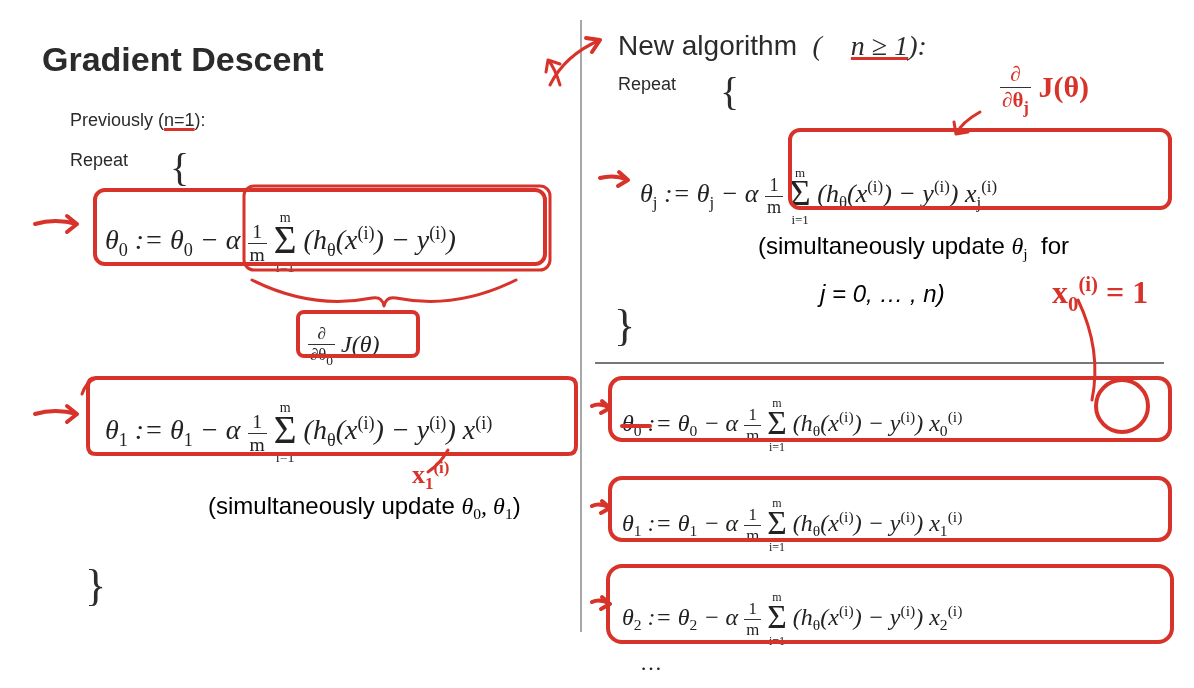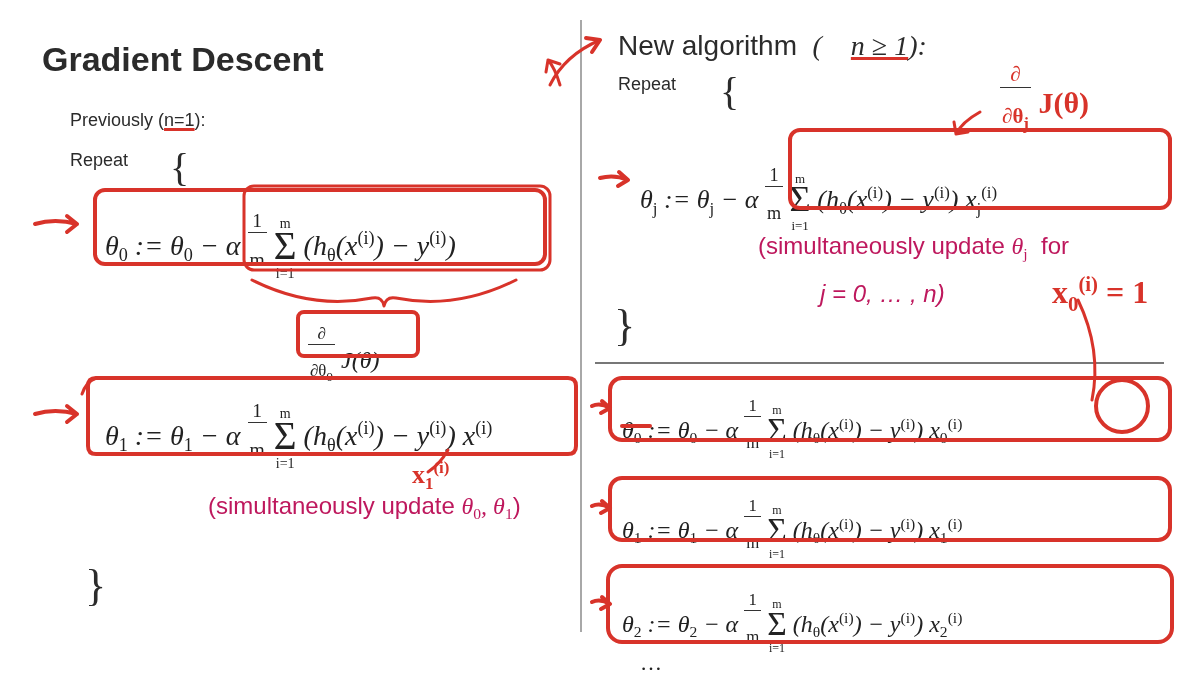--- a/index.html
+++ b/index.html
@@ -36,22 +36,22 @@
   .brace { font-family: "Times New Roman", serif; font-size: 40px; }
   .formula { font-family: "Times New Roman", serif; font-style: italic; font-size: 28px; position: absolute; white-space: nowrap; }
   .sub { font-size: 0.65em; vertical-align: -0.35em; font-style: normal; }
   .sup { font-size: 0.65em; vertical-align: 0.6em; font-style: normal; }
   .sigma { display:inline-block; position:relative; vertical-align:middle; text-align:center; font-style:normal; }
   .sigma .s-top { font-size:0.5em; display:block; }
   .sigma .s-sym { font-size:1.4em; line-height:0.7; }
   .sigma .s-bot { font-size:0.5em; display:block; }
   .frac { display:inline-block; vertical-align:middle; text-align:center; font-style:normal; }
   .frac .num { display:block; font-size:0.7em; padding:0 2px; }
-  .frac .den { display:block; font-size:0.7em; border-top:1.5px solid #333; padding:16px 2px; }
-  .note { position:absolute; font-size:24px; color:#be185d; }
+  .frac .den { display:block; font-size:0.7em; border-top:1.5px solid #333; padding:0 2px; }
+  .note { position:absolute; font-size:24px; color:#000000; }
   .hand { font-family: "Comic Sans MS", "Bradley Hand", cursive; color:#d8332a; font-weight:600; }
 
   
   svg.ann { position:absolute; top:0; left:0; width:1194px; height:688px; pointer-events:none; }
   svg.ann path, svg.ann line, svg.ann rect, svg.ann circle { stroke:#d8332a; fill:none; stroke-width:4; stroke-linecap:round; stroke-linejoin:round; }
   svg.ann .thin { stroke-width:3; }
 
   .hr-right { position:absolute; left:595px; right:30px; top:362px; height:2px; background:#777; }
 </style>
 </head>

